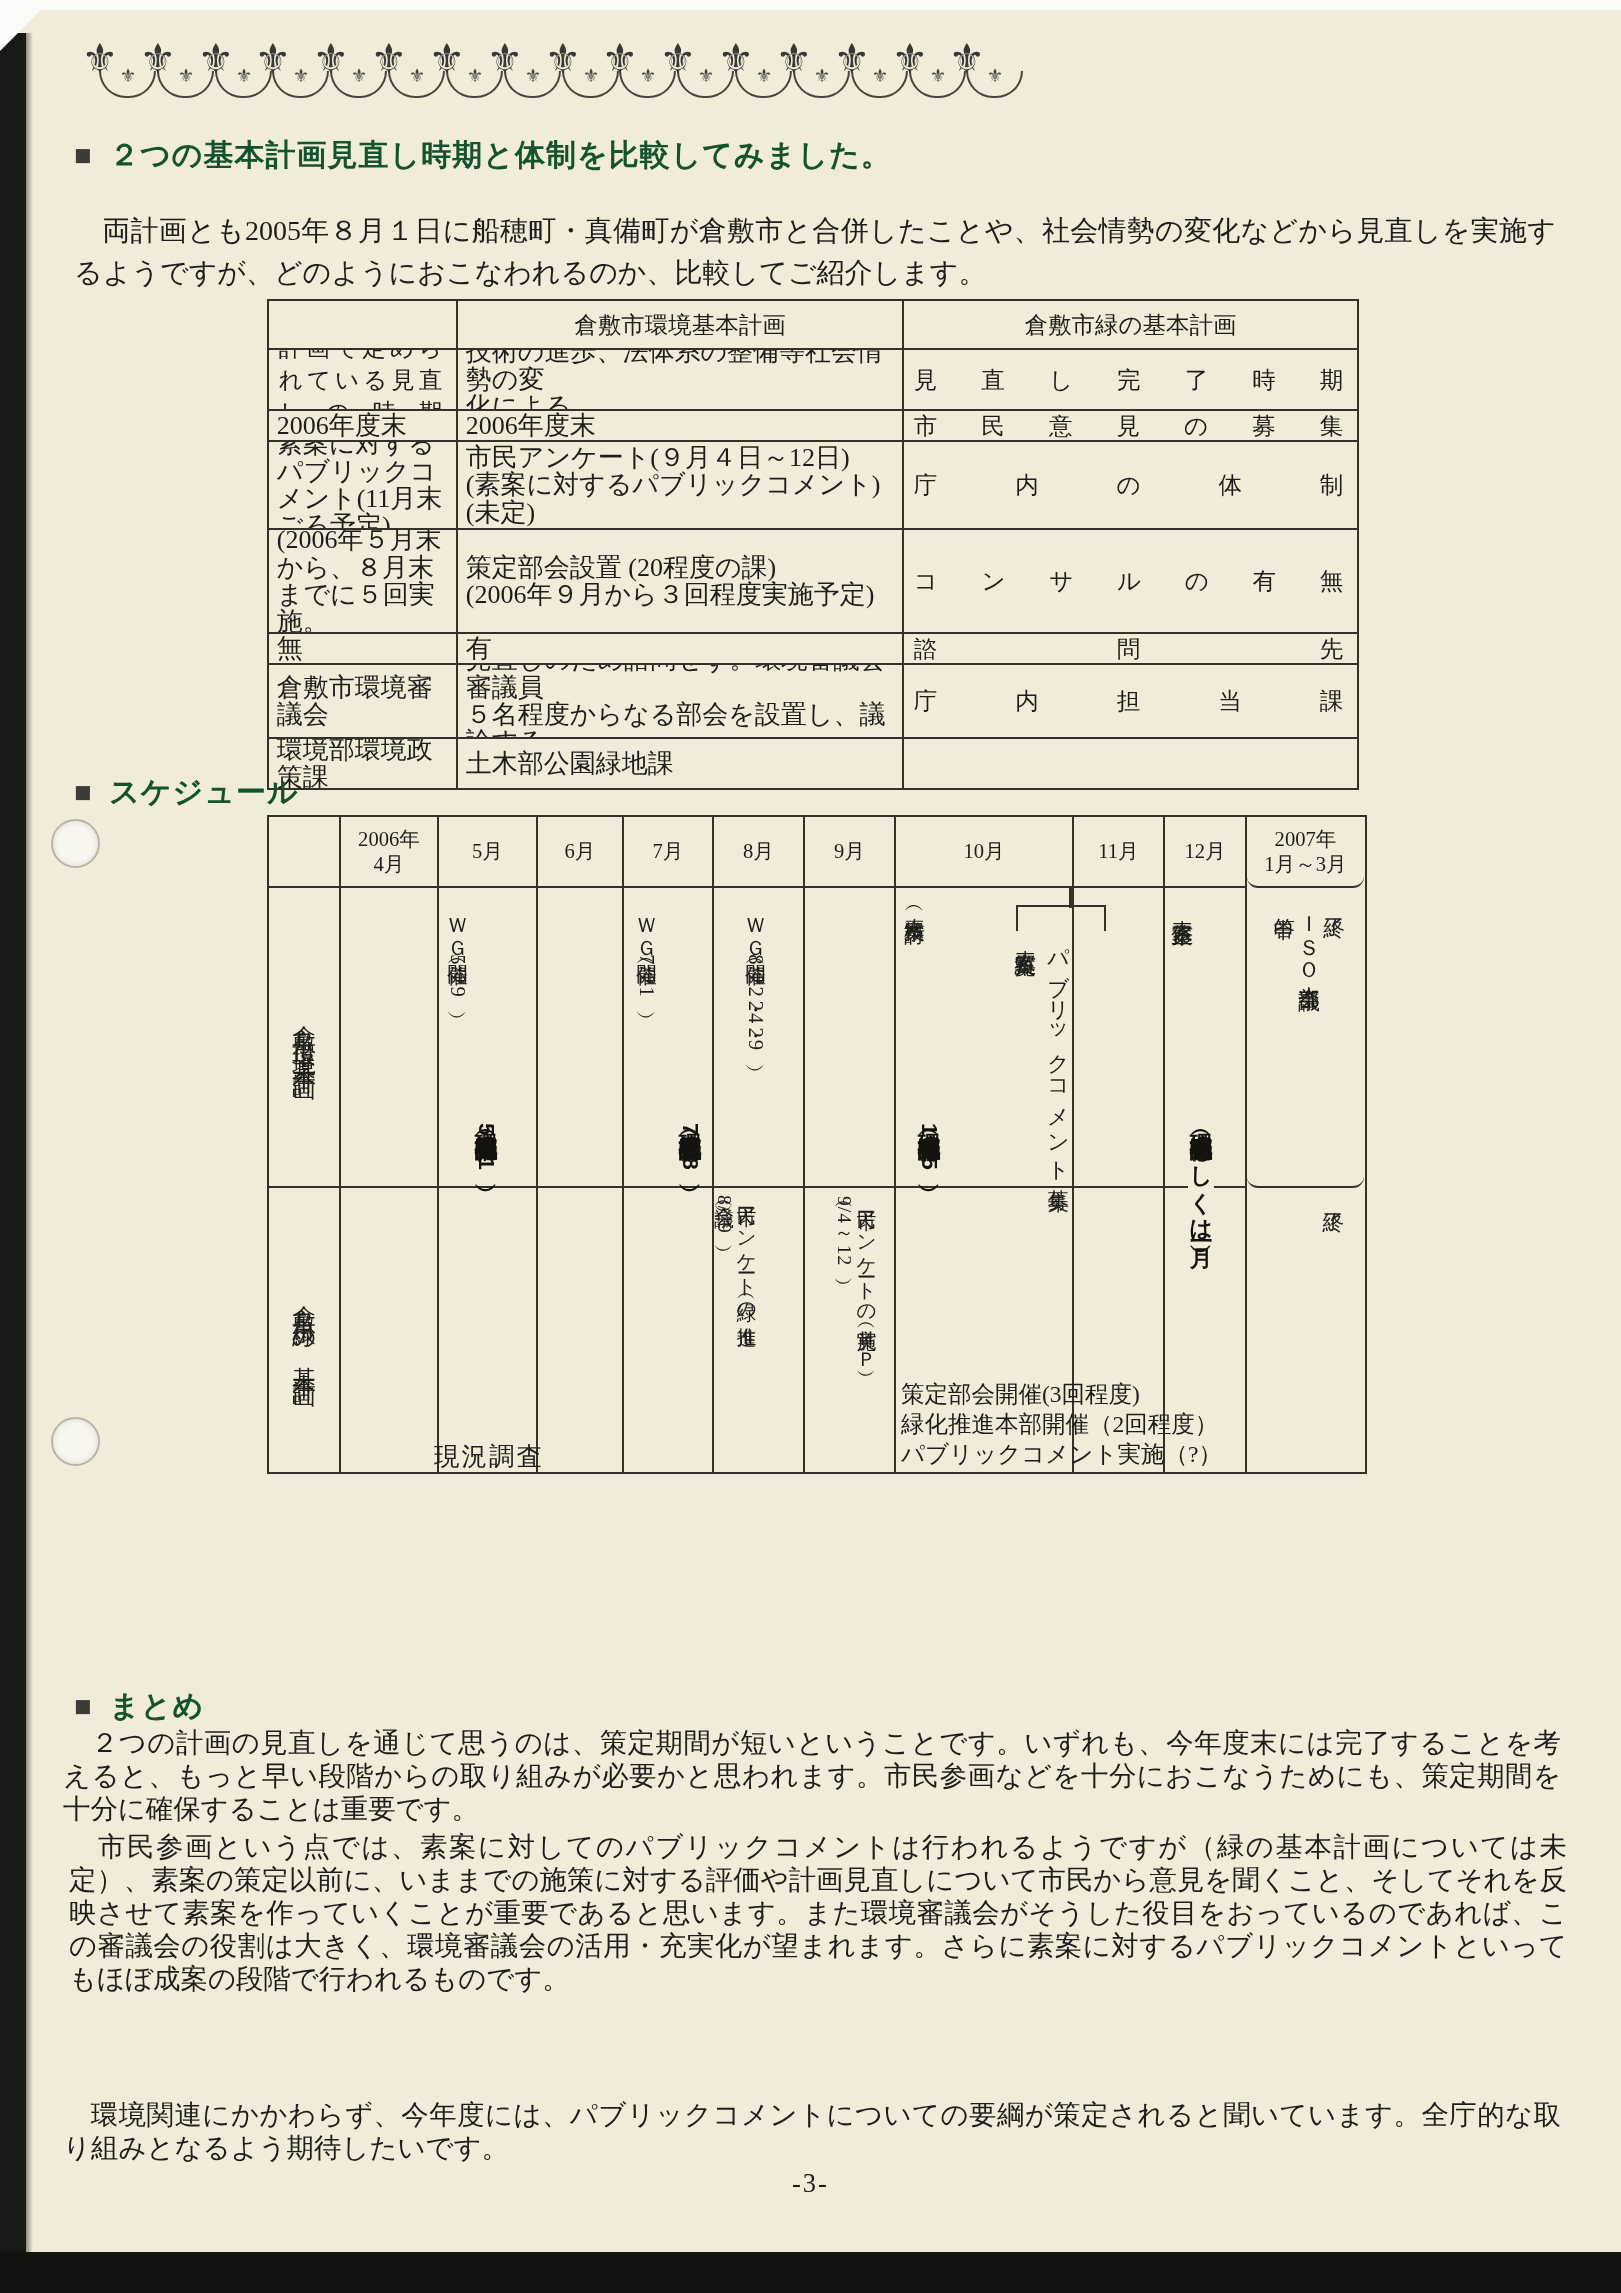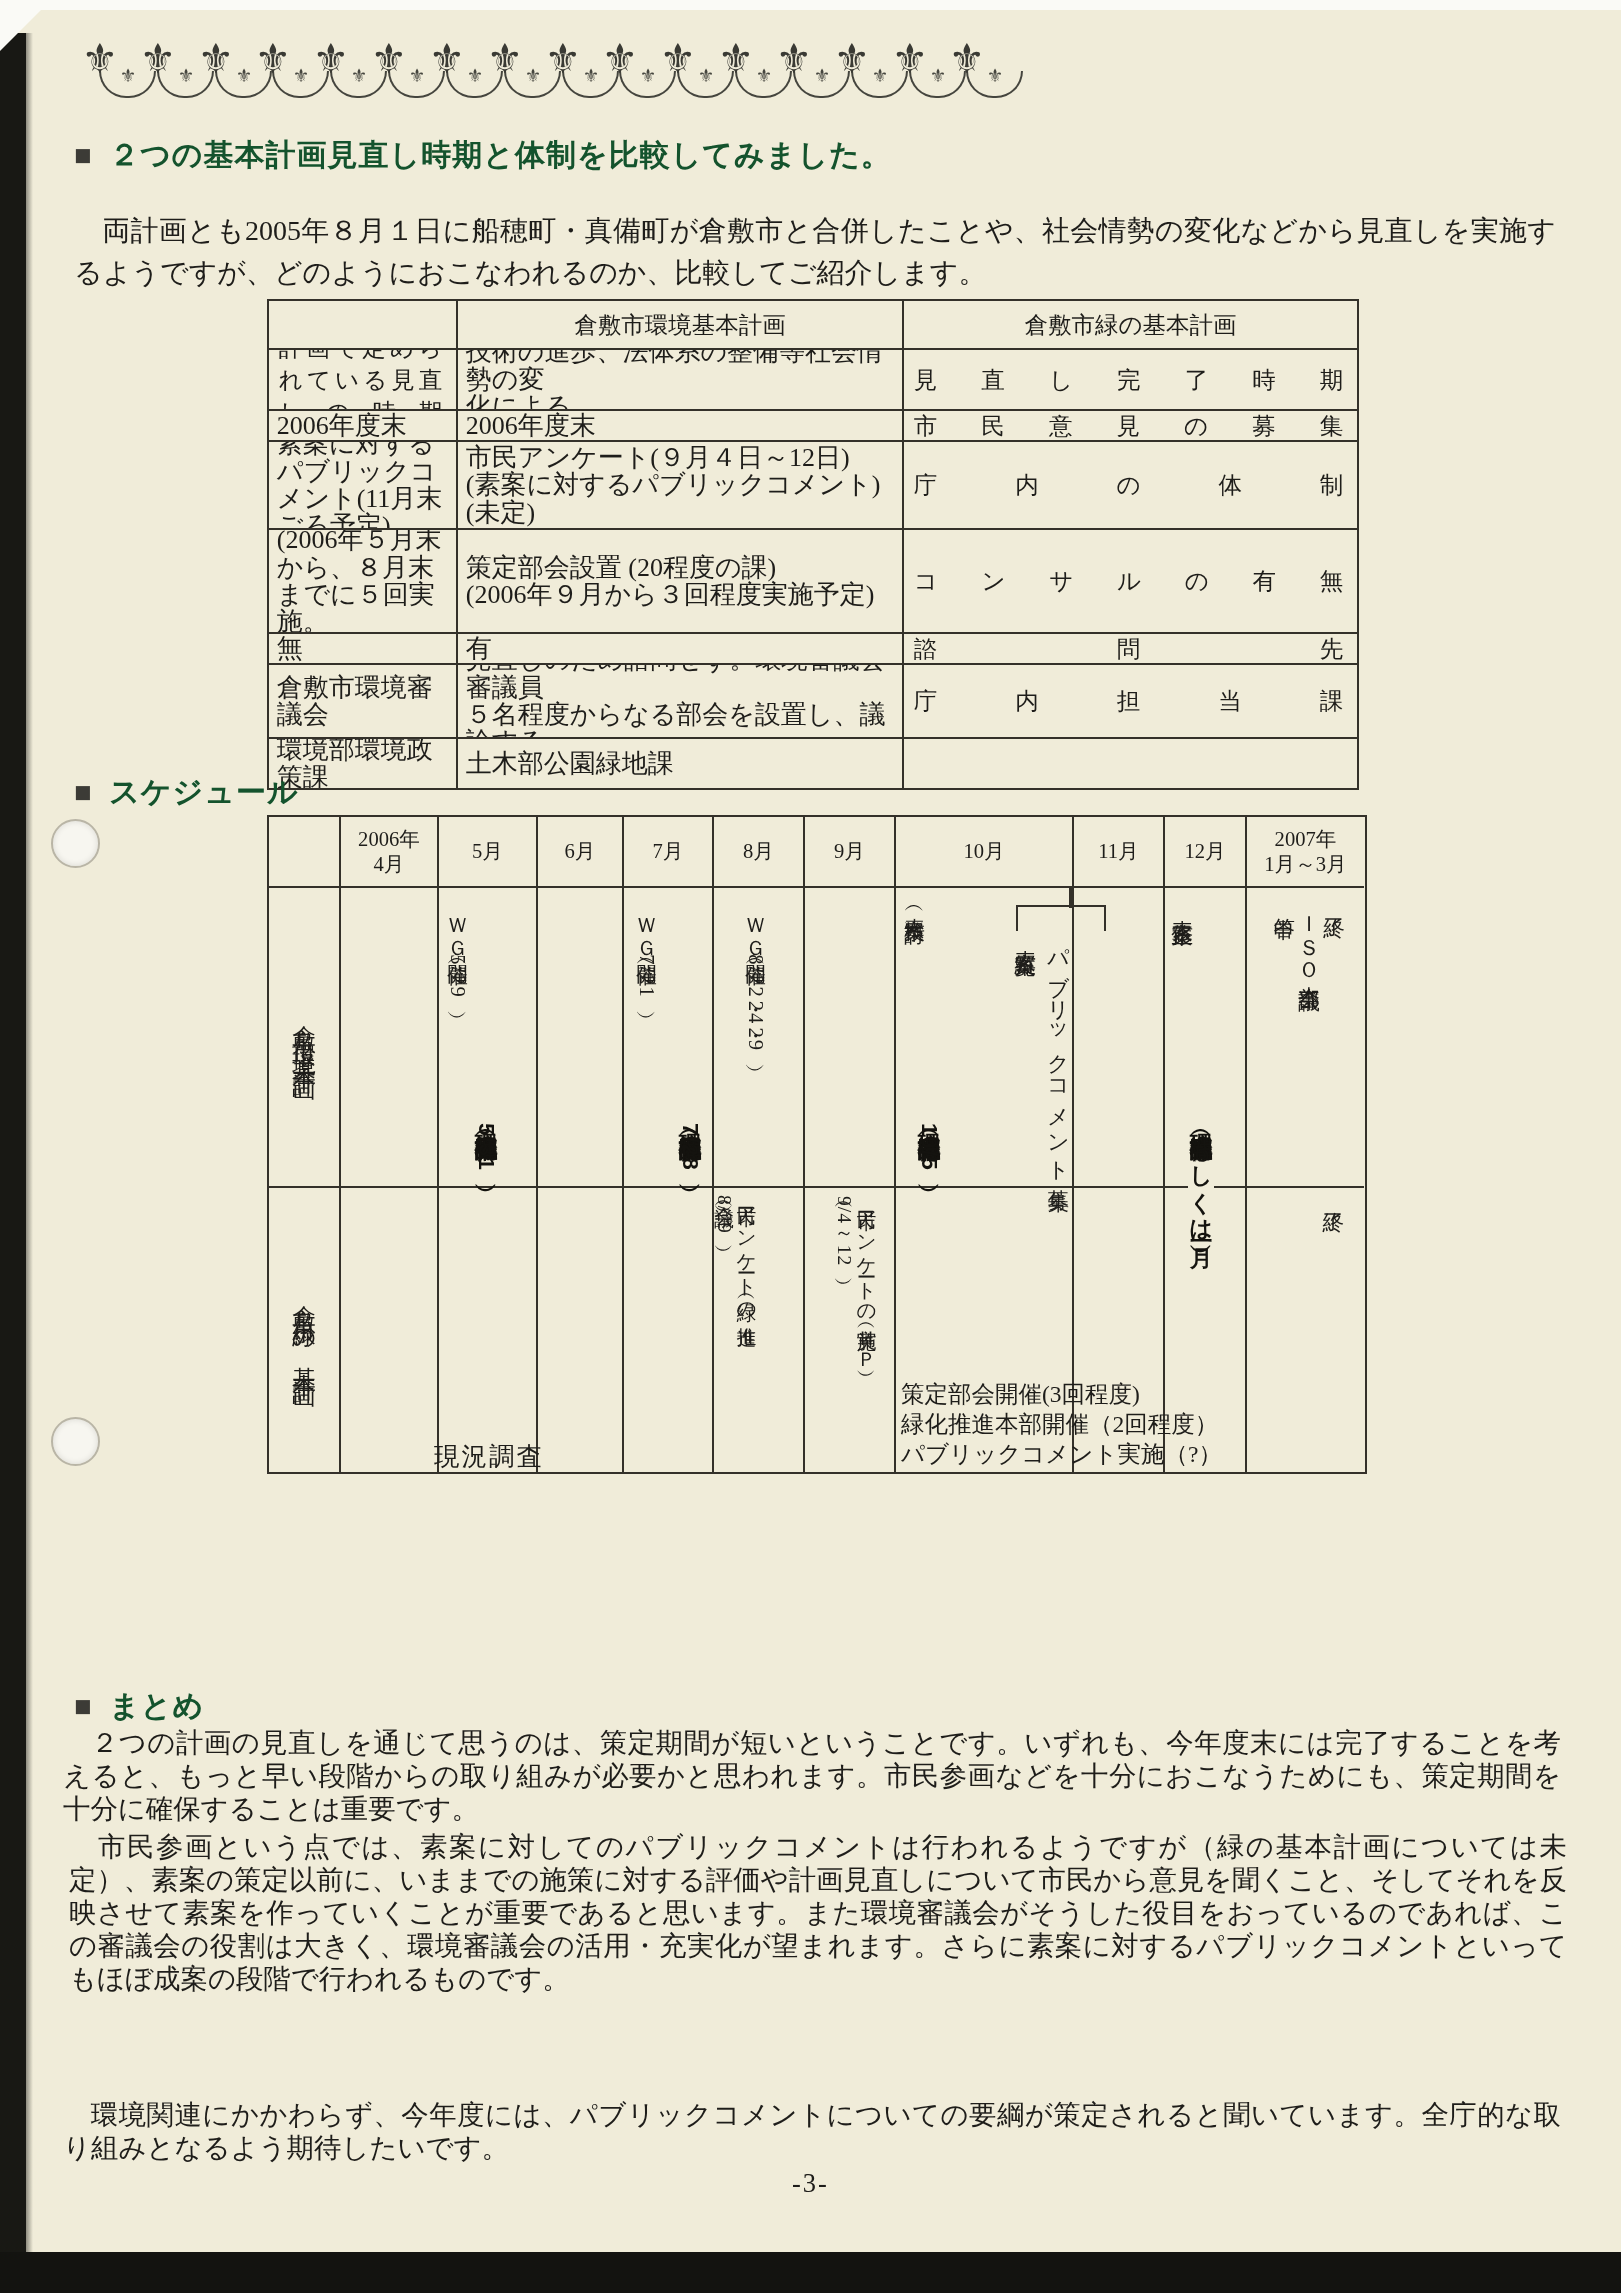--- a/index.html
+++ b/index.html
@@ -37,21 +37,21 @@
   .cmp>div:nth-child(n+22){border-bottom:none;}
   .cmp-h{justify-content:center;font-size:23.5px;}
   .cmp-l span{display:block;width:100%;padding:0 13.7px 0 9.8px;text-align:justify;text-align-last:justify;font-size:23.5px;}
   .cmp-c{font-size:26px;line-height:27.4px;padding:2.9px 3.9px 2.9px 7.8px;white-space:pre-line;}
   
   .sched{position:absolute;left:267px;top:815px;width:1096px;height:655px;border:2.5px solid #34312a;}
   .sgrid{display:grid;width:100%;height:100%;
        grid-template-columns:72px 98px 99px 86px 90px 91px 91px 178px 91px 82px 117px;
        grid-template-rows:71px 300px 284px;}
   .sgrid>div{border-right:2px solid #34312a;border-bottom:2px solid #34312a;}
-  .sgrid>div:nth-child(11n){border-right:none;}
+  .sgrid>div:nth-child(11n){border-right:none;border-radius:11px;}
   .sgrid>div:nth-child(n+23){border-bottom:none;}
   .sm{display:flex;align-items:center;justify-content:center;font-size:20.6px;line-height:1.2;text-align:center;white-space:pre-line;}
   .slab{display:flex;align-items:center;justify-content:center;}
   .slab span{writing-mode:vertical-rl;text-orientation:mixed;font-size:23.5px;letter-spacing:6.9px;}
   .ov{position:absolute;left:0;top:0;width:100%;height:100%;pointer-events:none;}
   .v{position:absolute;writing-mode:vertical-rl;text-orientation:mixed;font-size:20.6px;letter-spacing:2px;line-height:1.15;white-space:pre-line;}
   .vb{position:absolute;writing-mode:vertical-rl;text-orientation:mixed;font-size:22.5px;letter-spacing:1px;line-height:1.05;
       font-family:"Liberation Sans","DejaVu Sans",sans-serif;font-weight:bold;color:#14130f;background:#f0ecd9;padding:2px 1px;}
   .hz{position:absolute;font-size:23.5px;line-height:30px;white-space:pre-line;}
   .br-box{position:absolute;border-top:2.5px solid #34312a;border-left:2.5px solid #34312a;border-right:2.5px solid #34312a;}

